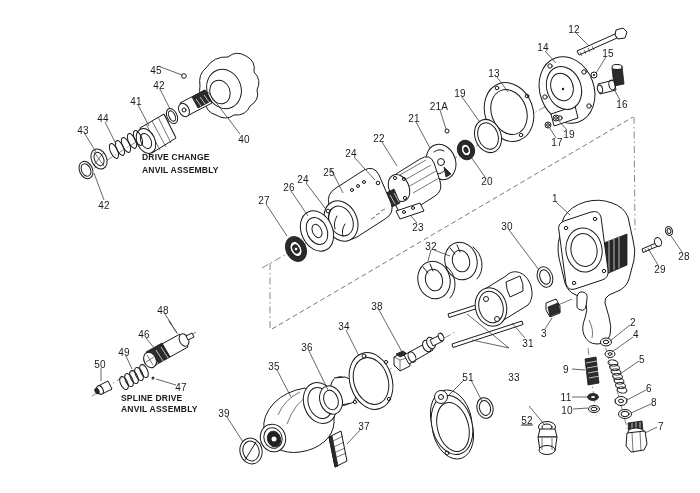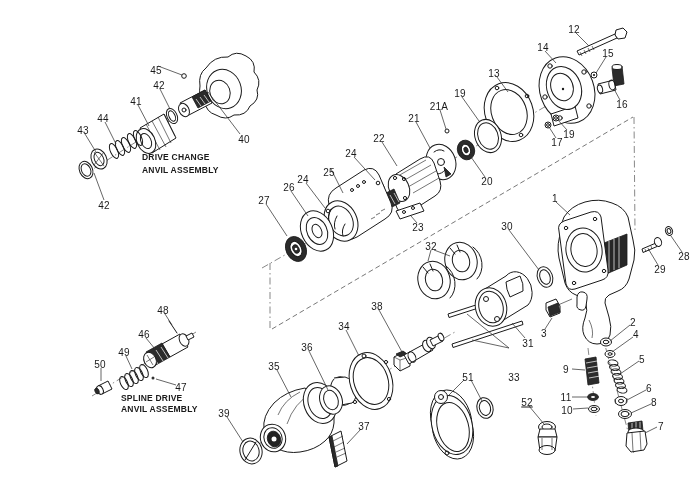--- a/index.html
+++ b/index.html
@@ -411,21 +411,21 @@
   <span class="plabel" style="left:544px;top:333px;">3</span>
   <span class="plabel" style="left:633px;top:322px;">2</span>
   <span class="plabel" style="left:636px;top:334px;">4</span>
   <span class="plabel" style="left:642px;top:359px;">5</span>
   <span class="plabel" style="left:566px;top:369px;">9</span>
   <span class="plabel" style="left:649px;top:388px;">6</span>
   <span class="plabel" style="left:566px;top:397px;">11</span>
   <span class="plabel" style="left:654px;top:402px;">8</span>
   <span class="plabel" style="left:567px;top:410px;">10</span>
   <span class="plabel" style="left:661px;top:426px;">7</span>
-  <span class="plabel" style="left:527px;top:402px;text-decoration:underline;">52</span>
+  <span class="plabel" style="left:527px;top:420px;text-decoration:underline;">52</span>
   <span class="plabel" style="left:468px;top:377px;">51</span>
   <span class="plabel" style="left:344px;top:326px;">34</span>
   <span class="plabel" style="left:377px;top:306px;">38</span>
   <span class="plabel" style="left:307px;top:347px;">36</span>
   <span class="plabel" style="left:274px;top:366px;">35</span>
   <span class="plabel" style="left:364px;top:426px;">37</span>
   <span class="plabel" style="left:224px;top:413px;">39</span>
   <span class="plabel" style="left:163px;top:310px;">48</span>
   <span class="plabel" style="left:144px;top:334px;">46</span>
   <span class="plabel" style="left:124px;top:352px;">49</span>

